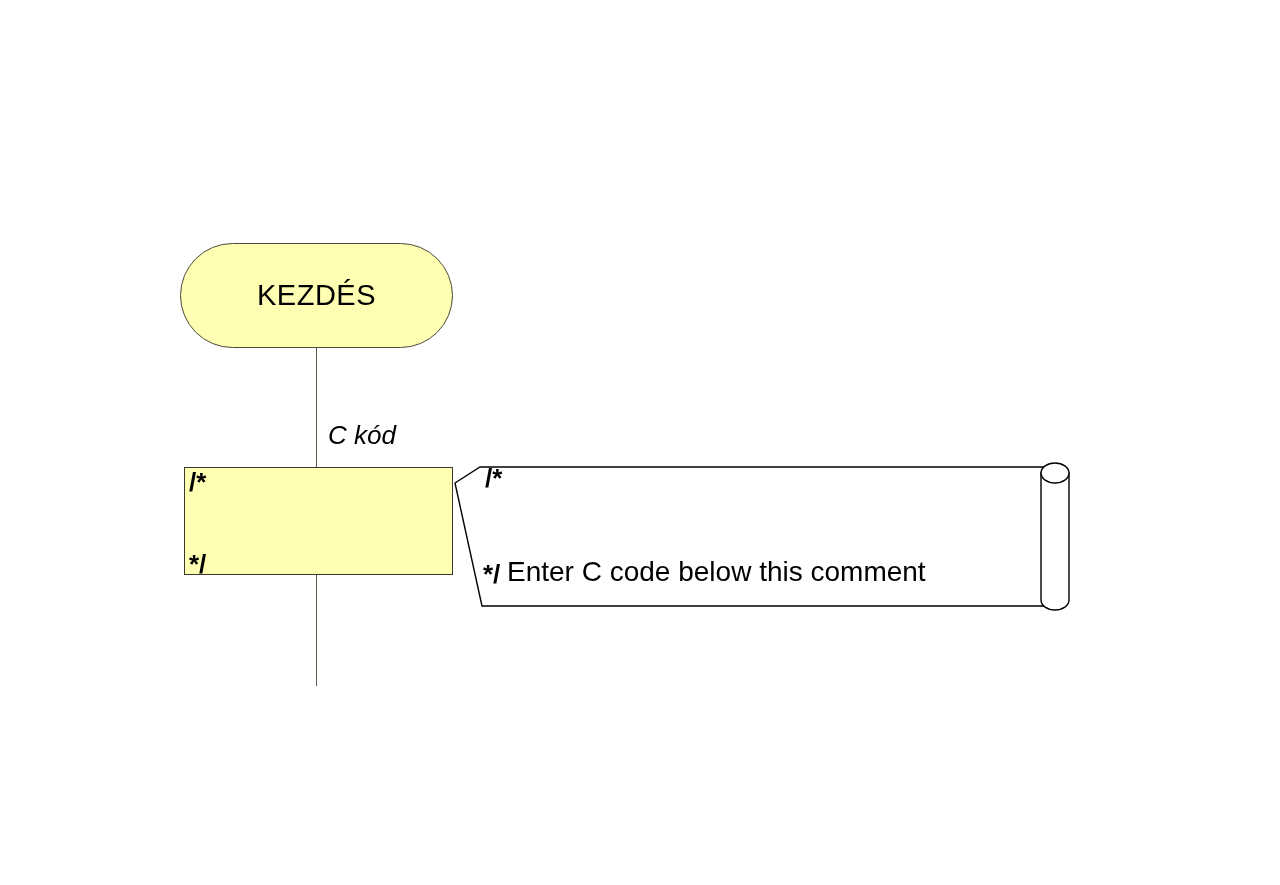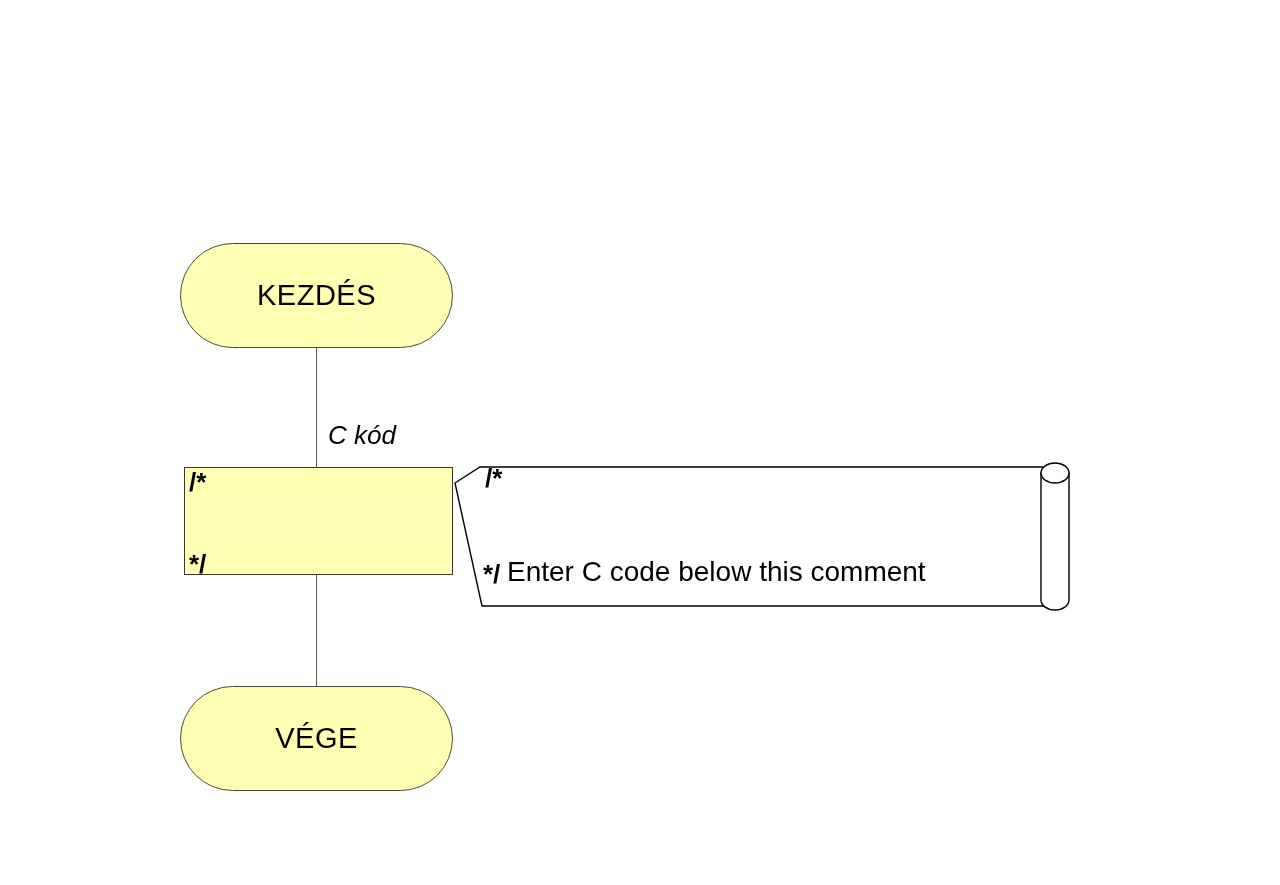--- a/index.html
+++ b/index.html
@@ -182,23 +182,20 @@
 
   <div class="edge-label" id="edge-label-ckod">C kód</div>
 
   <div id="node-process" style="background:#FFFFB3;">
     <span class="code-open">/*</span>
     <span class="code-close">*/</span>
   </div>
 
   <div class="connector" id="connector-process-end"></div>
 
-  <div class="terminator" id="node-end" style="background:#FFFFB3;">
-    <span class="node-label">VÉGE</span>
-  </div>
 
   <div id="annotation-note">
     <svg viewBox="0 0 640 175" xmlns="http://www.w3.org/2000/svg">
 
       <path d="M 15 28 L 40 12 L 615 12 L 615 151 L 42 151 Z" fill="#FFFFFF" stroke="#000000" stroke-width="1.4"></path>
 
       <path d="M 601 18 L 601 145 A 14 10 0 0 0 629 145 L 629 18 Z" fill="#FFFFFF" stroke="#000000" stroke-width="1.4"></path>
       <ellipse cx="615" cy="18" rx="14" ry="10" fill="#FFFFFF" stroke="#000000" stroke-width="1.4"></ellipse>
     </svg>
     <div class="note-text-layer">

